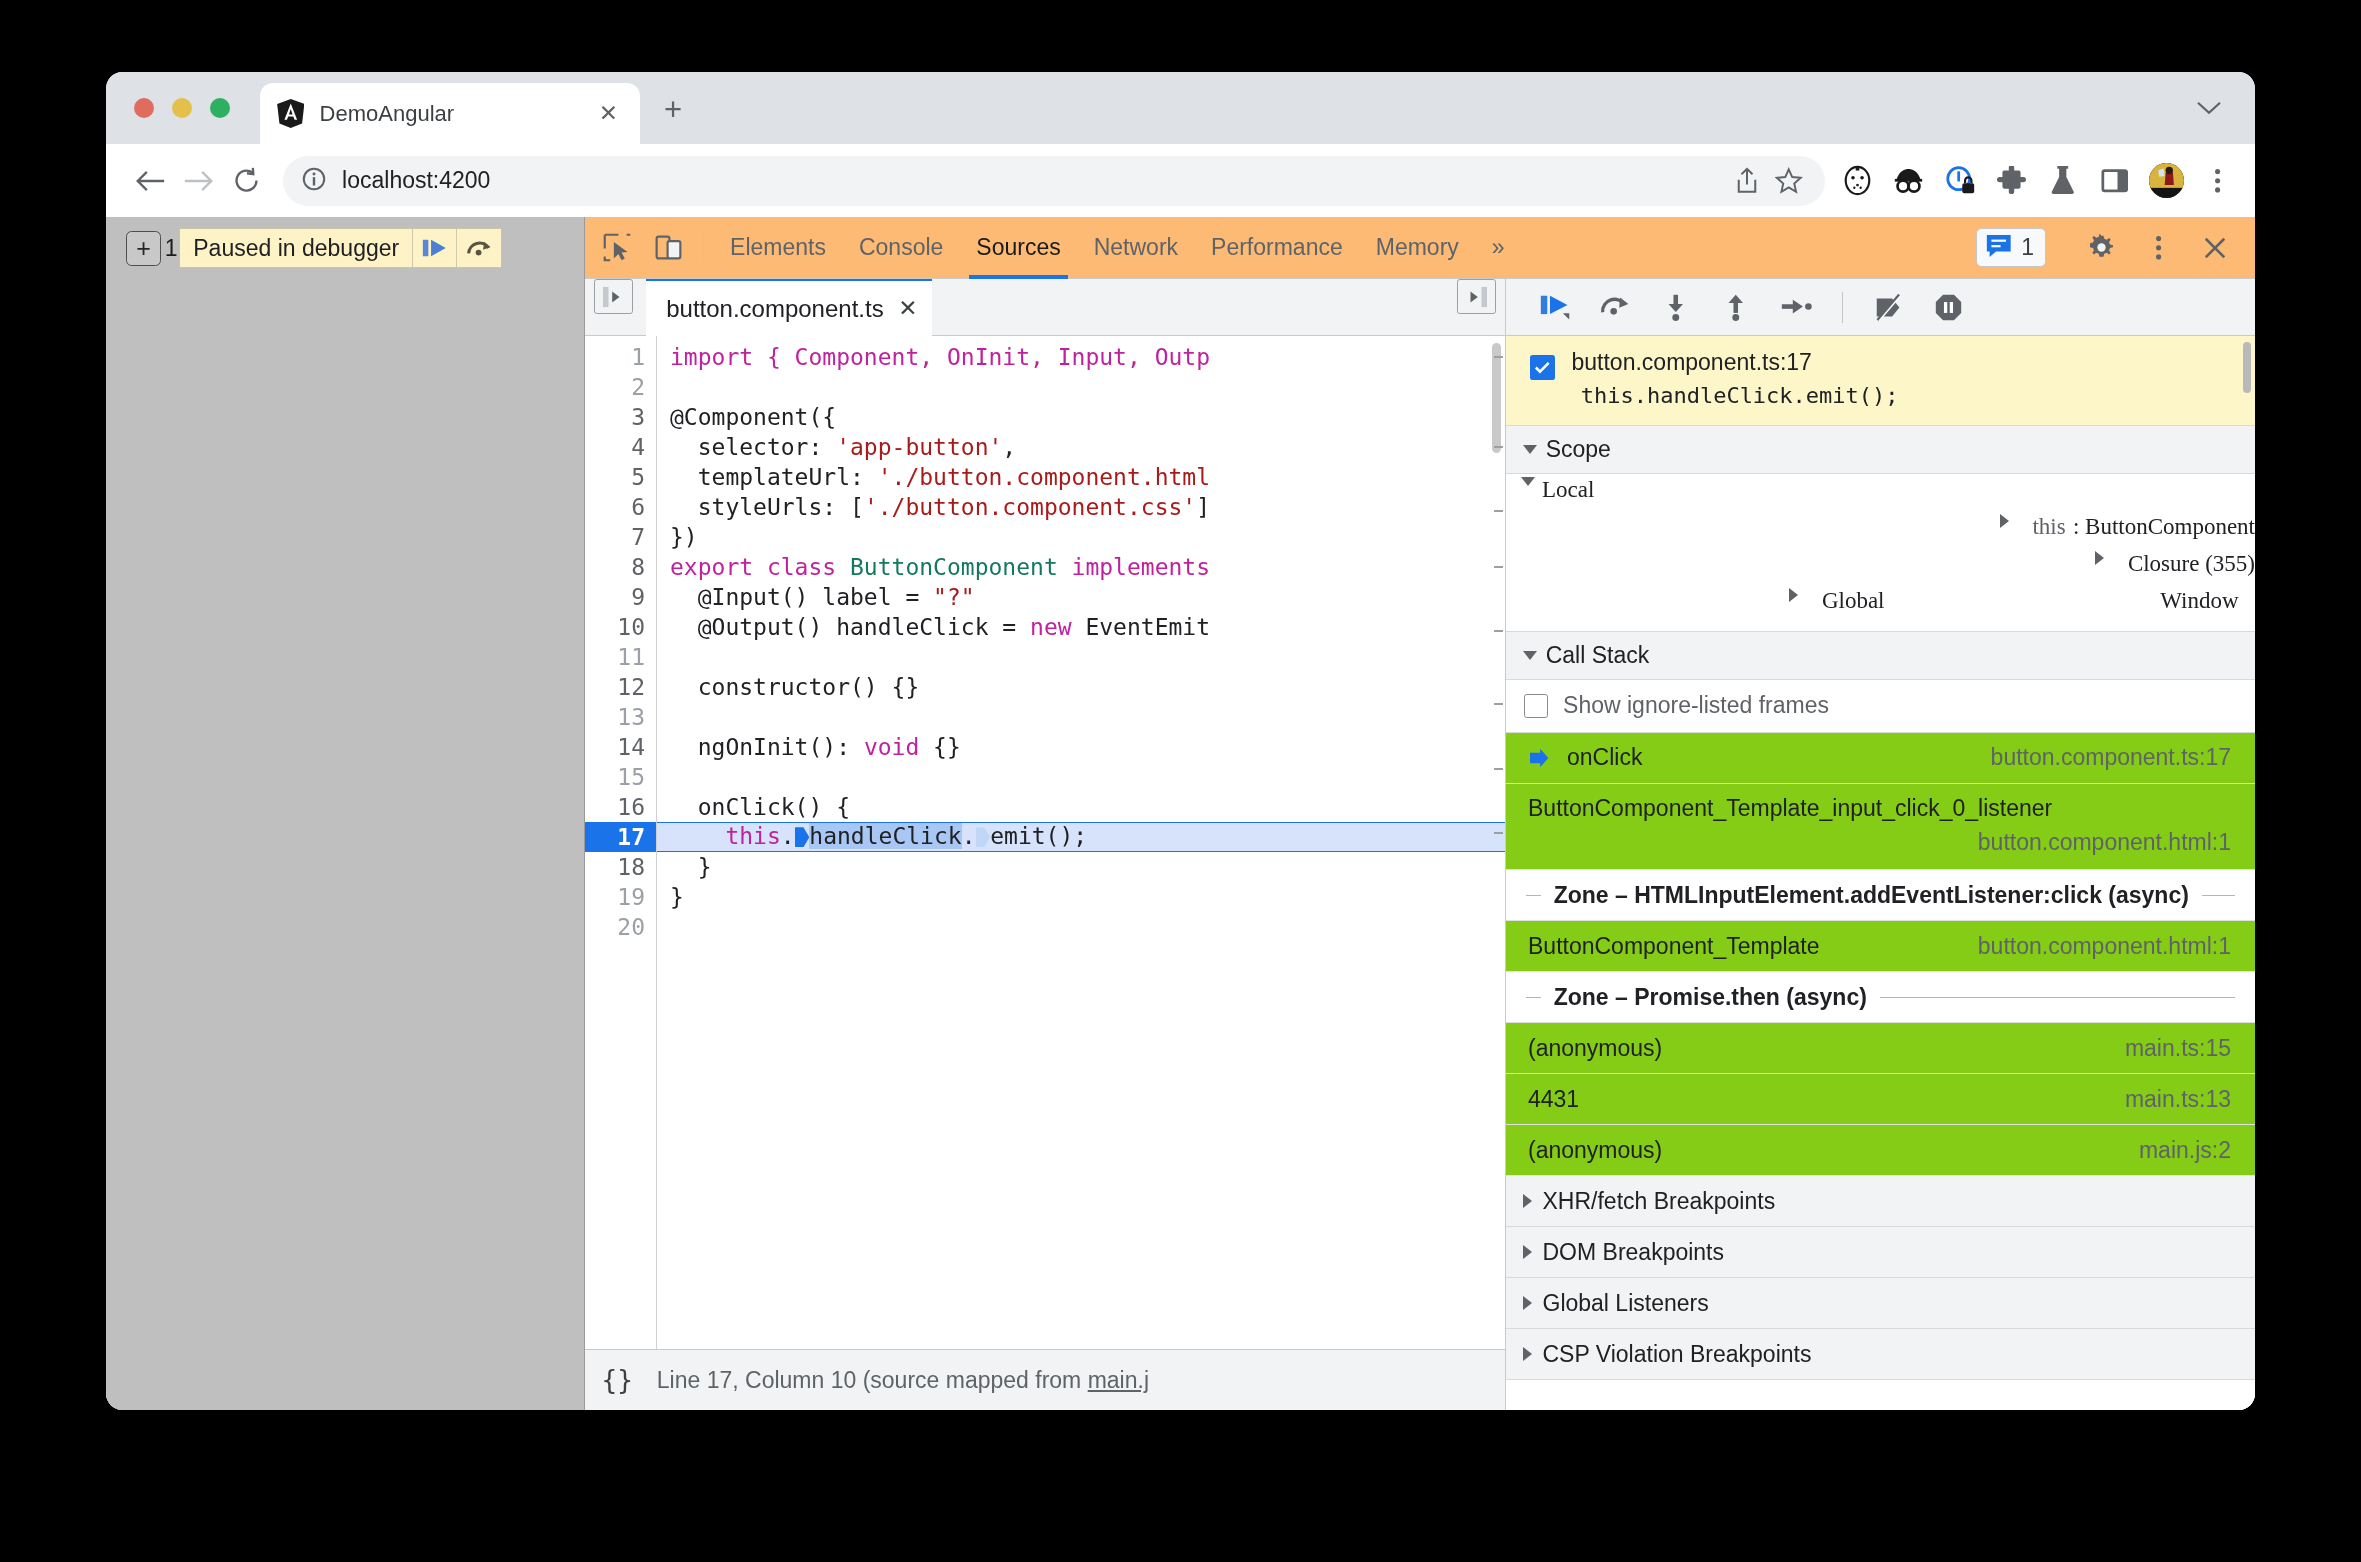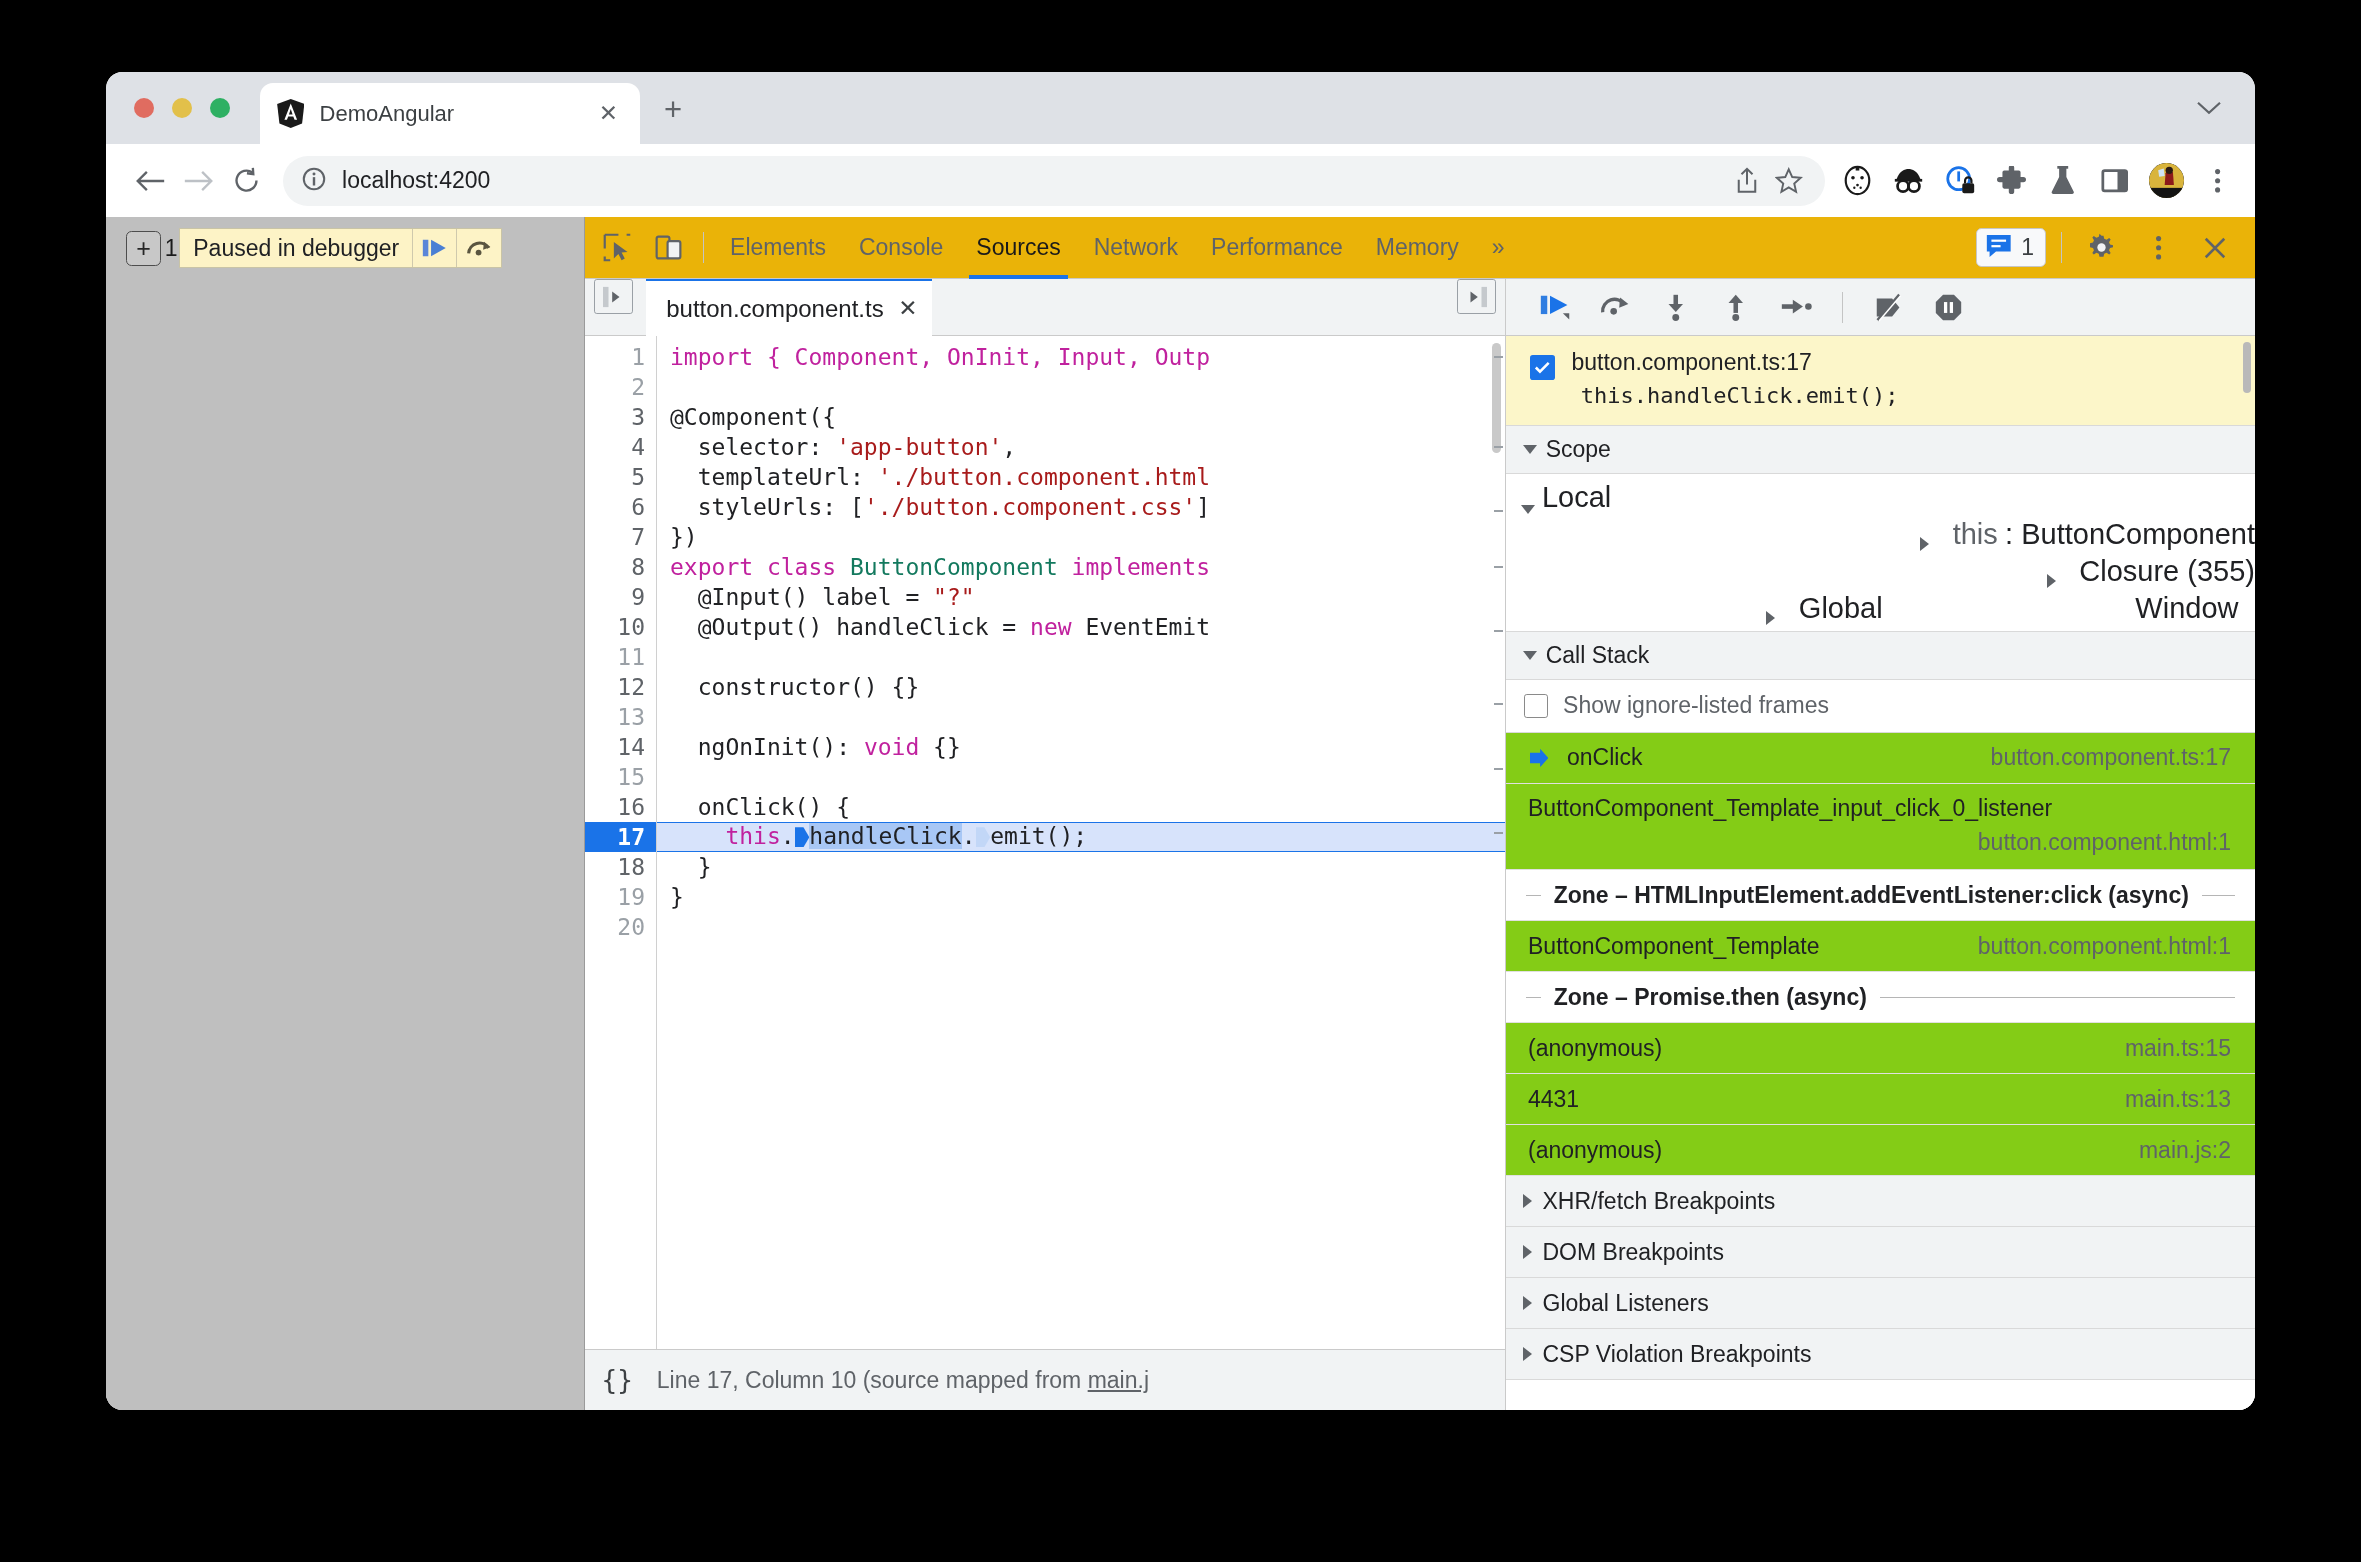--- a/index.html
+++ b/index.html
@@ -154,21 +154,21 @@
 
   
   .devtools {
     flex: 1; display: flex; flex-direction: column;
     background: #f1f3f4;
     min-width: 0;
   }
   .dt-tabbar {
     height: 62px; flex: 0 0 62px;
     display: flex; align-items: center;
-    background: #eab308;
+    background: #fdba74;
     border-bottom: 0.9px solid #cacaca;
     padding-left: 7.3px;
   }
   .dt-ico {
     width: 51px; height: 51px;
     display: flex; align-items: center; justify-content: center;
     color: #5f6368;
   }
   .dt-sep { width: 0.9px; height: 31px; background: #c4c4c4; margin: 0 9.2px; }
   .dt-tab {
@@ -365,24 +365,24 @@
     border-left: 7.3px solid transparent; border-right: 7.3px solid transparent;
     border-top: 9.2px solid #5f6368;
   }
   .tri.right {
     border-left: 9.2px solid #5f6368; border-right: none;
     border-top: 7.3px solid transparent; border-bottom: 7.3px solid transparent;
   }
 
   .scope-rows { background: #ffffff; border-bottom: 0.9px solid #d9d9d9; padding: 3.7px 0 5.5px; }
   .srow {
-    display: flex; align-items: flex-end;
+    display: flex; align-items: flex-start;
     height: 37px; padding-left: 14.7px; gap: 7.3px;
-    font-family: Liberation Sans, sans-serif;
-    font-size: 29px; color: #202124;
+    font-family: Liberation Serif, serif;
+    font-size: 23px; color: #202124;
   }
   .srow.indent { padding-left: 31px; }
   .srow .dim { color: #5f6368; }
   .srow .right { margin-left: auto; padding-right: 16.5px; color: #202124; }
 
   .ignore-row {
     height: 53px; display: flex; align-items: center;
     padding-left: 18.4px; gap: 14.7px;
     background: #ffffff; border-bottom: 0.9px solid #d9d9d9;
     font-size: 23px; color: #5f6368;

